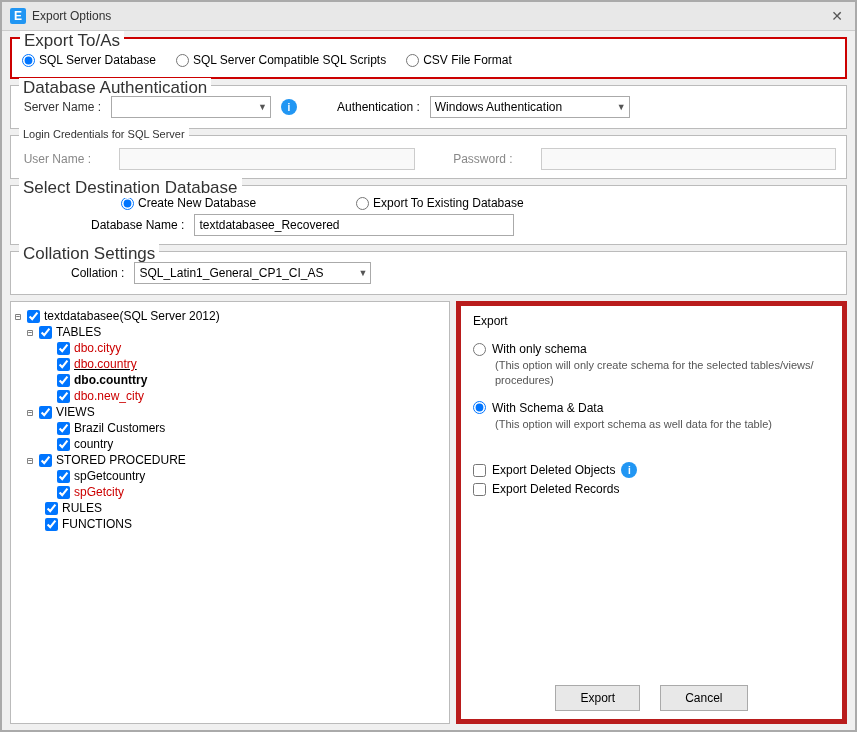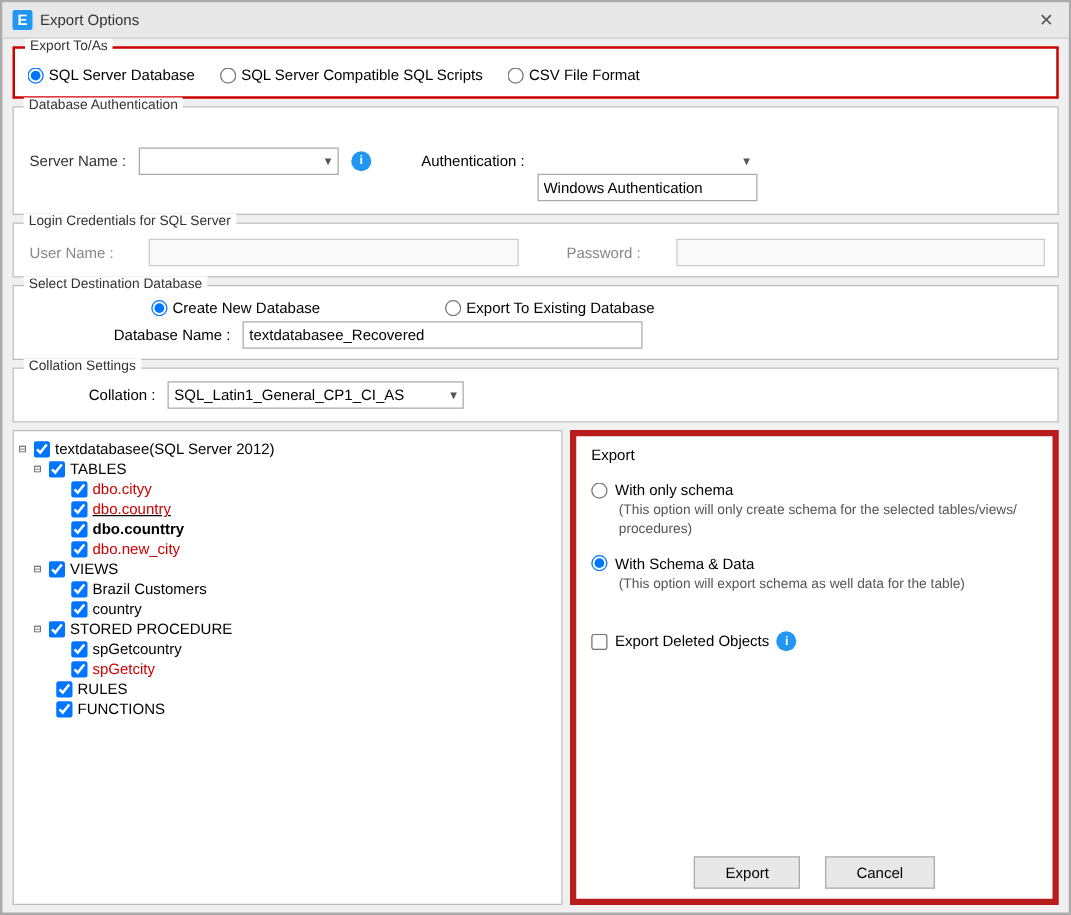--- a/index.html
+++ b/index.html
@@ -4,21 +4,21 @@
   <style>
     * { box-sizing: border-box; margin: 0; padding: 0; font-family: 'Segoe UI', Tahoma, Arial, sans-serif; font-size: 12px; }
     body { background: #f0f0f0; width: 857px; height: 732px; overflow: hidden; }
     .dialog { width: 857px; height: 732px; background: #f0f0f0; border: 2px solid #aaa; display: flex; flex-direction: column; }
     .titlebar { background: #e8e8e8; border-bottom: 1px solid #ccc; padding: 4px 8px; display: flex; align-items: center; justify-content: space-between; }
     .titlebar-left { display: flex; align-items: center; gap: 6px; }
     .titlebar-icon { width: 16px; height: 16px; background: #2196F3; border-radius: 2px; display: flex; align-items: center; justify-content: center; color: white; font-size: 10px; font-weight: bold; }
     .titlebar-title { font-size: 12px; color: #333; }
     .close-btn { width: 20px; height: 20px; border: none; background: none; cursor: pointer; font-size: 14px; color: #555; display: flex; align-items: center; justify-content: center; }
     .section { border: 1px solid #bbb; margin: 6px 8px; padding: 6px 10px; background: white; position: relative; }
-    .section-title { position: absolute; top: -8px; left: 8px; background: white; padding: 0 4px; font-size: 11px; color: #333; font-weight: 500; }
+    .section-title { position: absolute; top: -8px; left: 8px; background: white; padding: 0 4px; font-size: 17px; color: #333; font-weight: 500; }
     .section-body { margin-top: 4px; }
     
     .section-red { border: 2px solid #cc0000; margin: 6px 8px; padding: 6px 10px; background: white; position: relative; }
     .section-red .section-title { background: white; }
     .radio-group { display: flex; align-items: center; gap: 20px; padding: 4px 0; }
     .radio-item { display: flex; align-items: center; gap: 4px; cursor: pointer; }
     .radio-item input[type="radio"] { margin: 0; cursor: pointer; }
     
     .form-row { display: flex; align-items: center; gap: 10px; margin: 4px 0; }
     .form-label { min-width: 80px; text-align: right; color: #333; }
@@ -97,21 +97,21 @@
         <div class="form-row">
           <span class="form-label">Server Name :</span>
           <div class="select-wrapper">
             <select class="form-select" style="width:160px;">
               <option value=""></option>
             </select>
           </div>
           <span class="info-icon">i</span>
           <span style="margin-left:30px;">Authentication :</span>
           <div class="select-wrapper">
-            <select class="form-select" style="width:176px;margin-top:43px;">
+            <select class="form-select" style="width:200px;">
               <option value="windows_auth" selected="">Windows Authentication</option>
               <option value="sql_auth">SQL Server Authentication</option>
             </select>
           </div>
         </div>
       </div>
     </div>
 
     <div class="credentials-section">
       <span class="section-title">Login Credentials for SQL Server</span>
@@ -259,20 +259,24 @@
       </div>
 
       <div style="height:10px;"></div>
 
       <div class="checkbox-group">
         <div class="checkbox-item">
           <input type="checkbox" style="">
           <span>Export Deleted Objects</span>
           <span class="info-icon">i</span>
         </div>
+        <div class="checkbox-item">
+          <input type="checkbox" style="">
+          <span>Export Deleted Records</span>
+        </div>
       </div>
 
       <div class="button-row">
         <button class="btn">Export</button>
         <button class="btn">Cancel</button>
       </div>
     </div>
   </div>
 </div>
 

